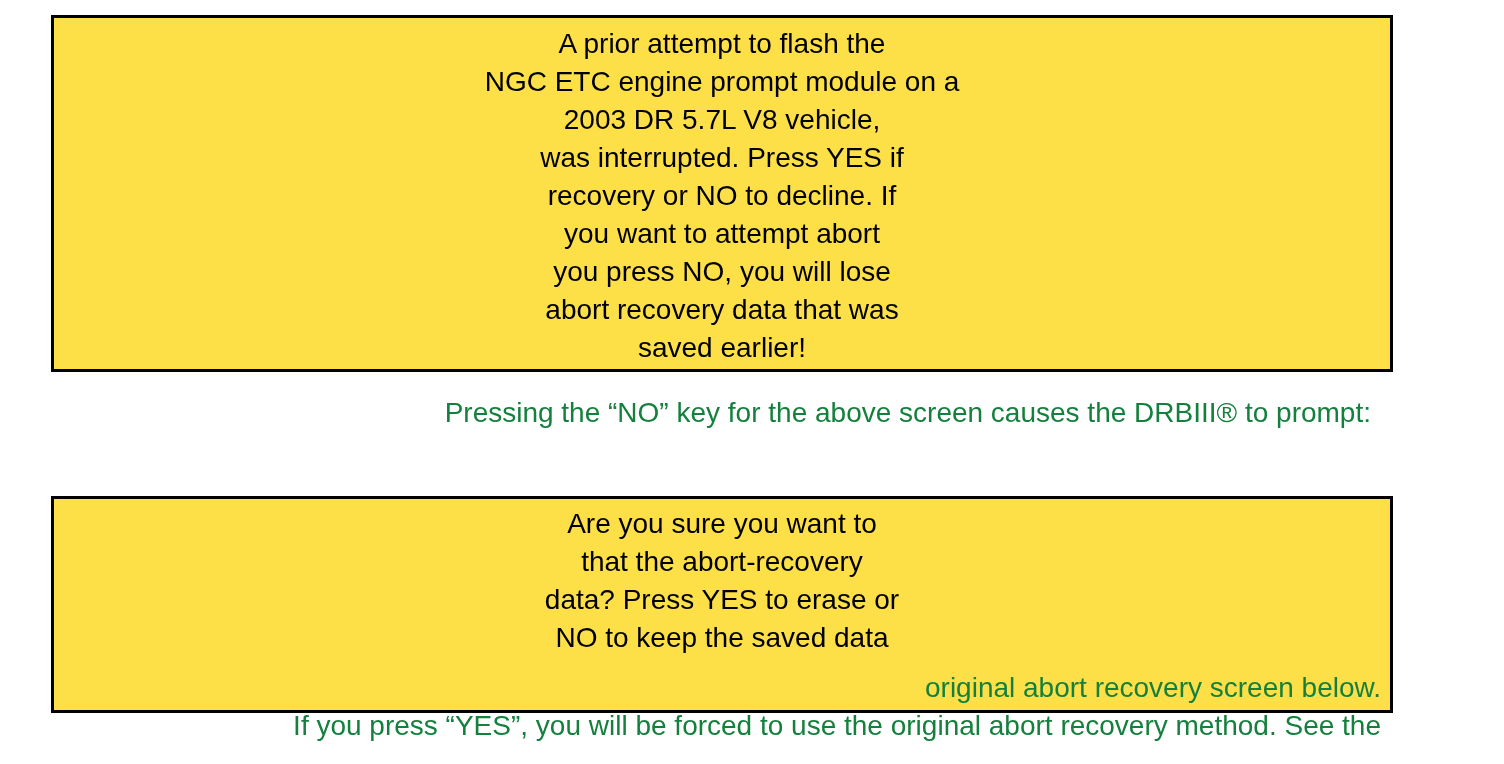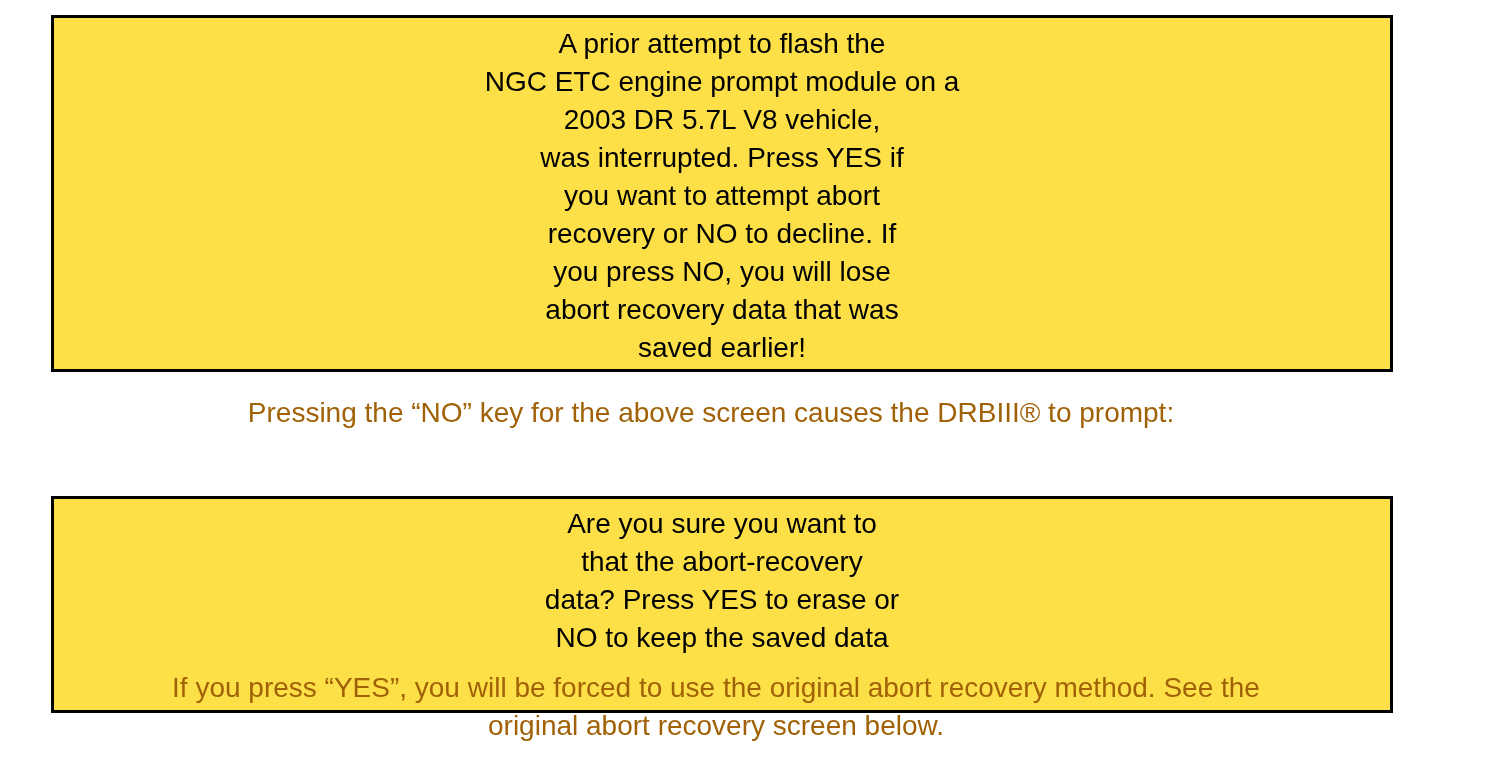--- a/index.html
+++ b/index.html
@@ -53,22 +53,22 @@
   #screen-box-1 .screen-lines { margin-top: 7px; }
   #screen-box-2 .screen-lines { margin-top: 6px; }
 
   
   .body-paragraph {
     position: absolute;
     left: 51px;
     width: 1320px;
     font-size: 28px;
     line-height: 38px;
-    color: #a16207;
-    text-align: center;
+    color: #15803d;
+    text-align: right;
   }
   #paragraph-middle {
     top: 394px;
   }
   #paragraph-bottom {
     top: 669px;
     width: 1330px;
   }
   .para-line {
     display: block;
@@ -79,39 +79,39 @@
 <body>
 
 <div class="page">
 
   <div class="screen-box" id="screen-box-1">
     <div class="screen-lines">
       <span class="screen-line">A prior attempt to flash the</span>
       <span class="screen-line">NGC ETC engine prompt module on a</span>
       <span class="screen-line">2003 DR 5.7L V8 vehicle,</span>
       <span class="screen-line">was interrupted. Press YES if</span>
+      <span class="screen-line">recovery or NO to decline. If</span>
       <span class="screen-line">you want to attempt abort</span>
-      <span class="screen-line">recovery or NO to decline. If</span>
       <span class="screen-line">you press NO, you will lose</span>
       <span class="screen-line">abort recovery data that was</span>
       <span class="screen-line">saved earlier!</span>
     </div>
   </div>
 
   <div class="body-paragraph" id="paragraph-middle">
     <span class="para-line">Pressing the “NO” key for the above screen causes the DRBIII® to prompt:</span>
   </div>
 
   <div class="screen-box" id="screen-box-2">
     <div class="screen-lines">
       <span class="screen-line">Are you sure you want to</span>
       <span class="screen-line">that the abort-recovery</span>
       <span class="screen-line">data? Press YES to erase or</span>
       <span class="screen-line">NO to keep the saved data</span>
     </div>
   </div>
 
   <div class="body-paragraph" id="paragraph-bottom">
+    <span class="para-line">original abort recovery screen below.</span>
     <span class="para-line">If you press “YES”, you will be forced to use the original abort recovery method. See the</span>
-    <span class="para-line">original abort recovery screen below.</span>
   </div>
 
 </div>
 
 </body></html>

